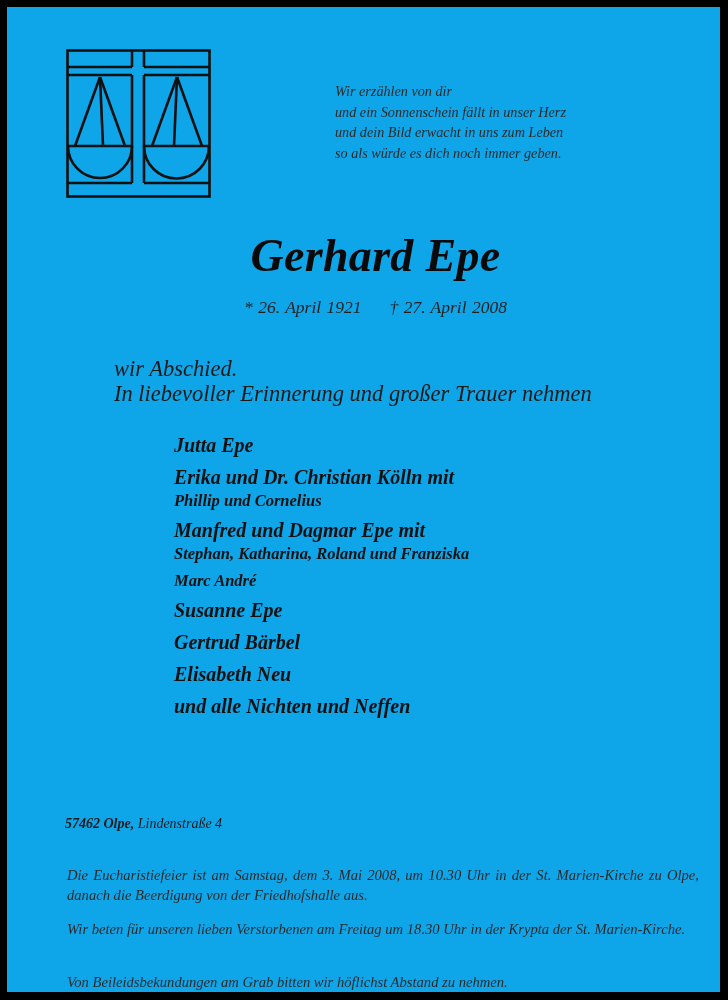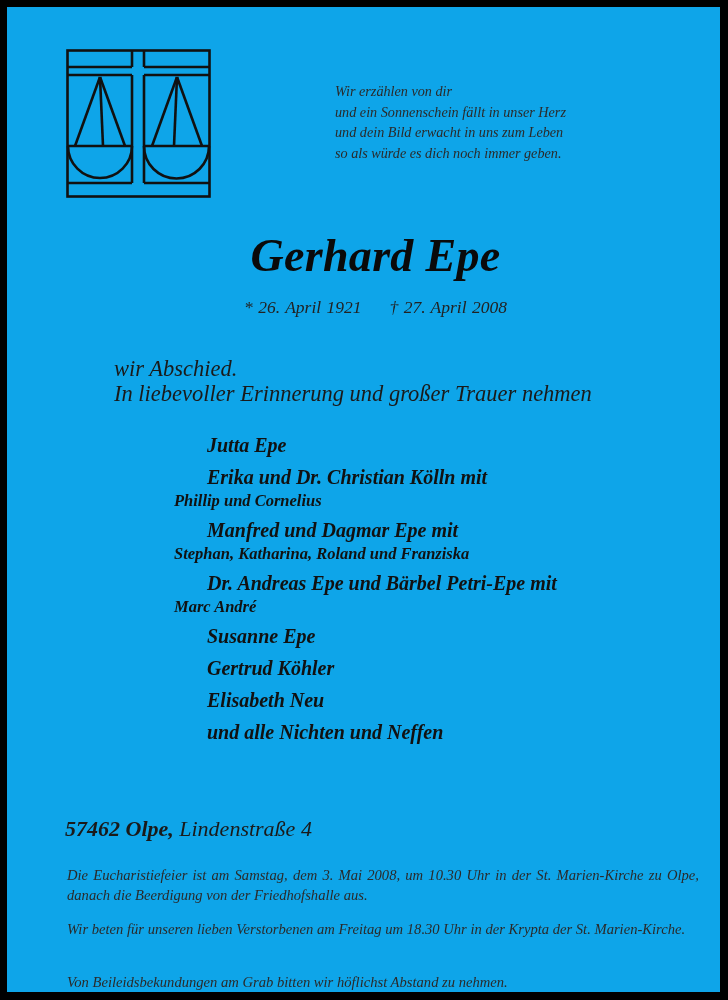--- a/index.html
+++ b/index.html
@@ -32,27 +32,26 @@
   .dates .gap { display: inline-block; width: 28px; }
   .farewell {
     left: 107px; top: 349px; width: 560px; font-style: italic; font-size: 22.5px;
     line-height: 25px; color: #1a1a1a;
   }
   .mourners { left: 167px; top: 425px; width: 520px; }
   .mourner { margin-bottom: 6px; }
   .mourner .main {
     font-style: italic; font-weight: bold; font-size: 20px; line-height: 26px; color: #111;
     white-space: nowrap;
-    margin-left: 33px;
   }
   .mourner .sub {
     font-style: italic; font-weight: bold; font-size: 16.5px; line-height: 21px; color: #111;
     white-space: nowrap;
   }
-  .address { left: 58px; top: 809px; font-style: italic; font-size: 22px; color: #1a1a1a; }
+  .address { left: 58px; top: 809px; font-style: italic; font-size: 14px; color: #1a1a1a; }
   .address b { font-weight: bold; }
   .notice {
     font-style: italic; font-size: 14.6px; line-height: 19.5px; color: #2a2a2a;
     text-align: justify; text-align-last: left; width: 632px; left: 60px; margin-top: 8px;
   }
   .n1 { top: 851px; }
   .n2 { top: 905px; }
   .n3 { top: 958px; }
 </style>
 </head>
@@ -118,28 +117,27 @@
     </div>
     <div class="mourner">
       <div class="main">Erika und Dr. Christian Kölln mit</div>
       <div class="sub">Phillip und Cornelius</div>
     </div>
     <div class="mourner">
       <div class="main">Manfred und Dagmar Epe mit</div>
       <div class="sub">Stephan, Katharina, Roland und Franziska</div>
     </div>
     <div class="mourner">
-      <div class="main">Dr. Andreas Epe und Bärbel Petri-Epe mit</div>
       <div class="sub">Marc André</div>
     </div>
     <div class="mourner">
       <div class="main">Susanne Epe</div>
     </div>
     <div class="mourner">
-      <div class="main">Gertrud Köhler</div>
+      <div class="main">Gertrud Bärbel</div>
     </div>
     <div class="mourner">
       <div class="main">Elisabeth Neu</div>
     </div>
     <div class="mourner">
       <div class="main">und alle Nichten und Neffen</div>
     </div>
   </div>
 
   <div class="abs address">

